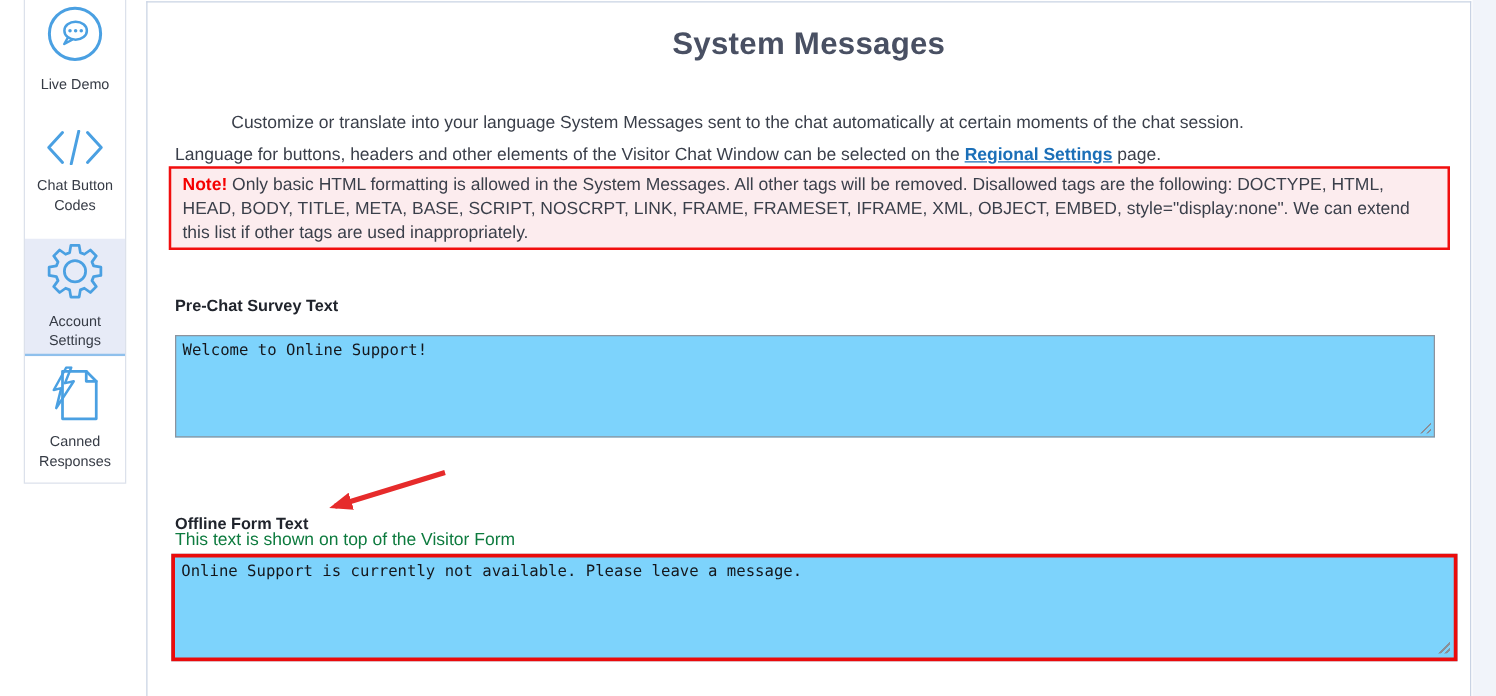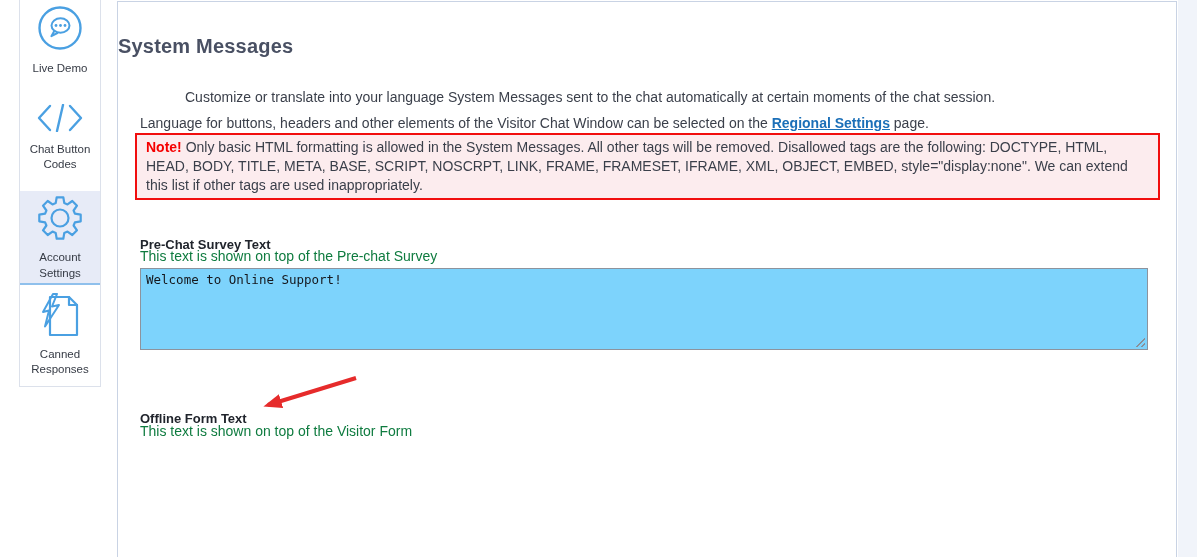--- a/index.html
+++ b/index.html
@@ -30,22 +30,22 @@
   .sb-icon svg{stroke:#4aa0e2;fill:none;stroke-width:2.2;stroke-linecap:round;stroke-linejoin:round;}
   .sb-icon .dot{fill:#4aa0e2;stroke:none;}
 
   
   .panel{
     position:absolute;left:117px;top:1px;width:1060px;height:570px;
     background:#fff;border:1px solid #c9d3e4;border-bottom:none;box-sizing:border-box;
   }
   .panel > *{position:absolute;}
   .page-title{
-    top:20px;left:0;width:100%;
-    font-size:20px;color:#495063;letter-spacing:.2px;
+    top:2px;left:0;width:100%;text-align:center;
+    font-size:25px;color:#495063;letter-spacing:.2px;
   }
   .intro{font-size:14px;color:#3a3f4a;white-space:nowrap;}
   .p1{top:73px;left:22px;margin-left:45px;}
   .p2{top:99px;left:22px;}
   .p2 a{color:#1b6fb8;font-weight:bold;text-decoration:underline;cursor:pointer;}
   .note{
     top:131px;left:17px;width:1025px;box-sizing:border-box;
     border:2px solid #f10e0e;background:#fcecee;
     padding:3px 9px;font-size:14px;line-height:1.36;color:#3a3f4a;
   }
@@ -138,32 +138,35 @@
 
   <h1 class="page-title">System Messages</h1>
 
   <p class="intro p1">Customize or translate into your language System Messages sent to the chat automatically at certain moments of the chat session.</p>
 
   <p class="intro p2"><span>Language for buttons, headers and other elements of the Visitor Chat Window can be selected on the </span><a>Regional Settings</a><span> page.</span></p>
 
   <div class="note"><span class="note-label">Note!</span><span> Only basic HTML formatting is allowed in the System Messages. All other tags will be removed. Disallowed tags are the following: DOCTYPE, HTML, HEAD, BODY, TITLE, META, BASE, SCRIPT, NOSCRPT, LINK, FRAME, FRAMESET, IFRAME, XML, OBJECT, EMBED, style="display:none". We can extend this list if other tags are used inappropriately.</span></div>
 
   <h2 class="sec-heading h-sec1">Pre-Chat Survey Text</h2>
-  <div class="sec-hint hint1">This text is shown on top of the Pre-chat Survey</div>
   <div class="ta-wrap ta1">
     <textarea spellcheck="false" style="">Welcome to Online Support!</textarea>
     <div class="grip"></div>
   </div>
 
   <h2 class="sec-heading h-sec2">Offline Form Text</h2>
 
   <svg class="arrow" width="110" height="40" viewBox="0 0 110 40">
     <defs>
       <marker id="ah" markerWidth="4.6" markerHeight="3.6" refX="3.4" refY="1.8" orient="auto">
         <path d="M0,0 L4.6,1.8 L0,3.6 Z" fill="#e62b2b"></path>
       </marker>
     </defs>
     <line x1="103" y1="4" x2="15" y2="31" stroke="#e62b2b" stroke-width="4" marker-end="url(#ah)"></line>
   </svg>
 
   <div class="sec-hint hint2">This text is shown on top of the Visitor Form</div>
+  <div class="ta-wrap ta2">
+    <textarea spellcheck="false" style="">Online Support is currently not available. Please leave a message.</textarea>
+    <div class="grip"></div>
+  </div>
 
 </main>
 
 </body></html>

